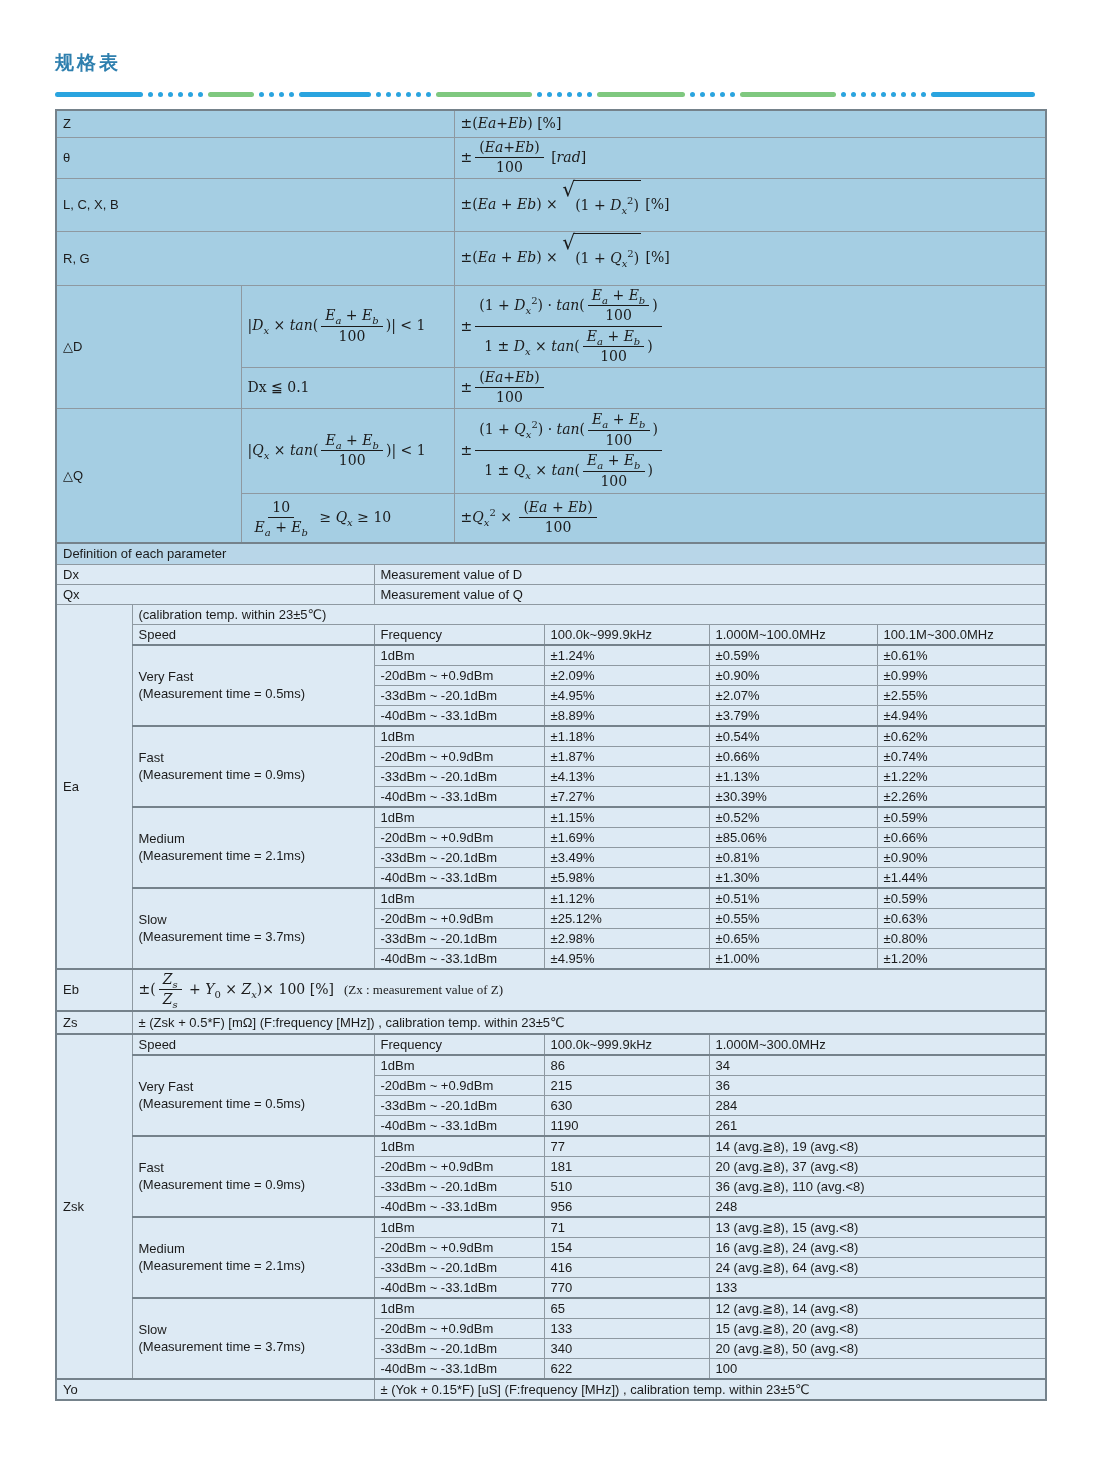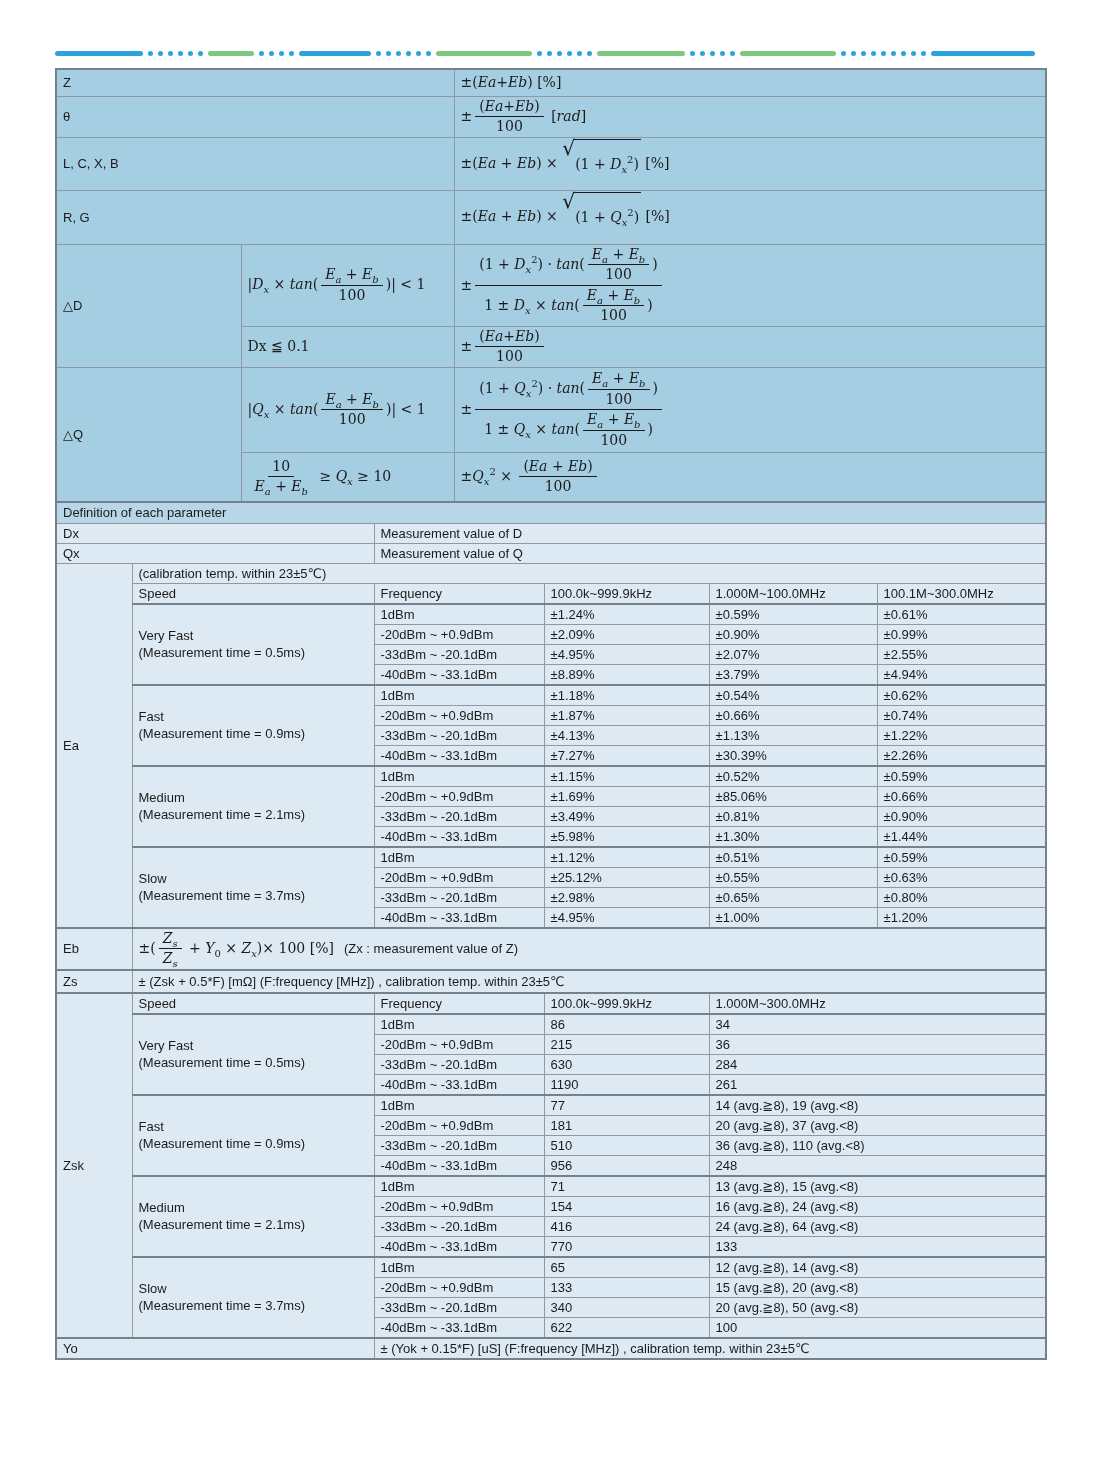--- a/index.html
+++ b/index.html
@@ -22,26 +22,27 @@
   .math{font-family:"DejaVu Serif","Liberation Serif",serif;font-size:14px;line-height:1.25;}
   .math i{font-style:italic;}
   .math sub,.math sup{font-size:10px;line-height:0;}
   .mfrac{display:inline-flex;flex-direction:column;align-items:center;vertical-align:middle;margin:0 3px;text-align:center;}
   .mnum{display:block;border-bottom:1px solid #1b1b1b;padding:0 4px 1px 4px;}
   .mden{display:block;padding:1px 4px 0 4px;}
   .msqrt{display:inline-flex;align-items:flex-start;vertical-align:middle;}
   .msign{font-size:1.45em;line-height:0.95;margin-right:-2px;font-style:normal;}
   .mrad{border-top:1.3px solid #1b1b1b;padding:16px 2px;}
   .speed{line-height:17px;}
-  .note{font-family:Liberation Sans, sans-serif;font-size:13px;margin-left:10px;font-style:normal;}
+  .note{font-family:Liberation Serif, serif;font-size:13px;margin-left:10px;font-style:normal;}
 </style>
 </head>
 <body>
 
 <div class="page">
+  <h1>规格表</h1>
   <div class="sep">
       <i style="width: 88px; background: rgb(42, 164, 223);"></i>
       <i style="width: 5px; background: rgb(42, 164, 223);"></i>
       <i style="width: 5px; background: rgb(42, 164, 223);"></i>
       <i style="width: 5px; background: rgb(42, 164, 223);"></i>
       <i style="width: 5px; background: rgb(42, 164, 223);"></i>
       <i style="width: 5px; background: rgb(42, 164, 223);"></i>
       <i style="width: 5px; background: rgb(42, 164, 223);"></i>
       <i style="width: 46px; background: rgb(127, 200, 127);"></i>
       <i style="width: 5px; background: rgb(42, 164, 223);"></i>

